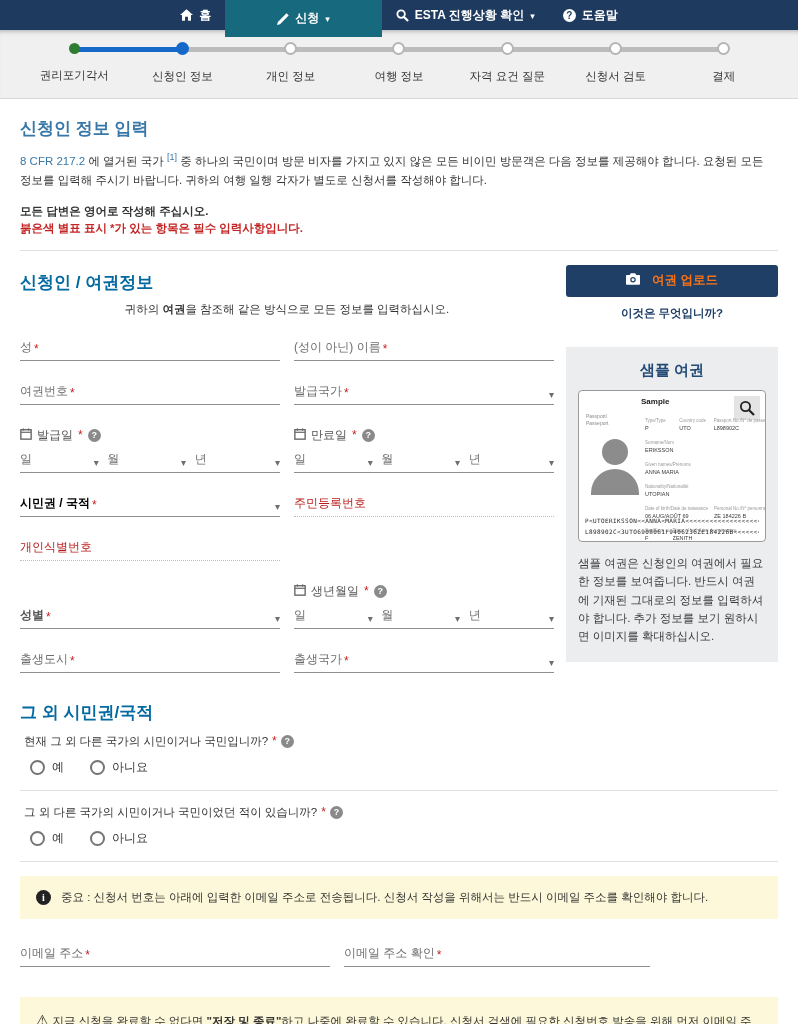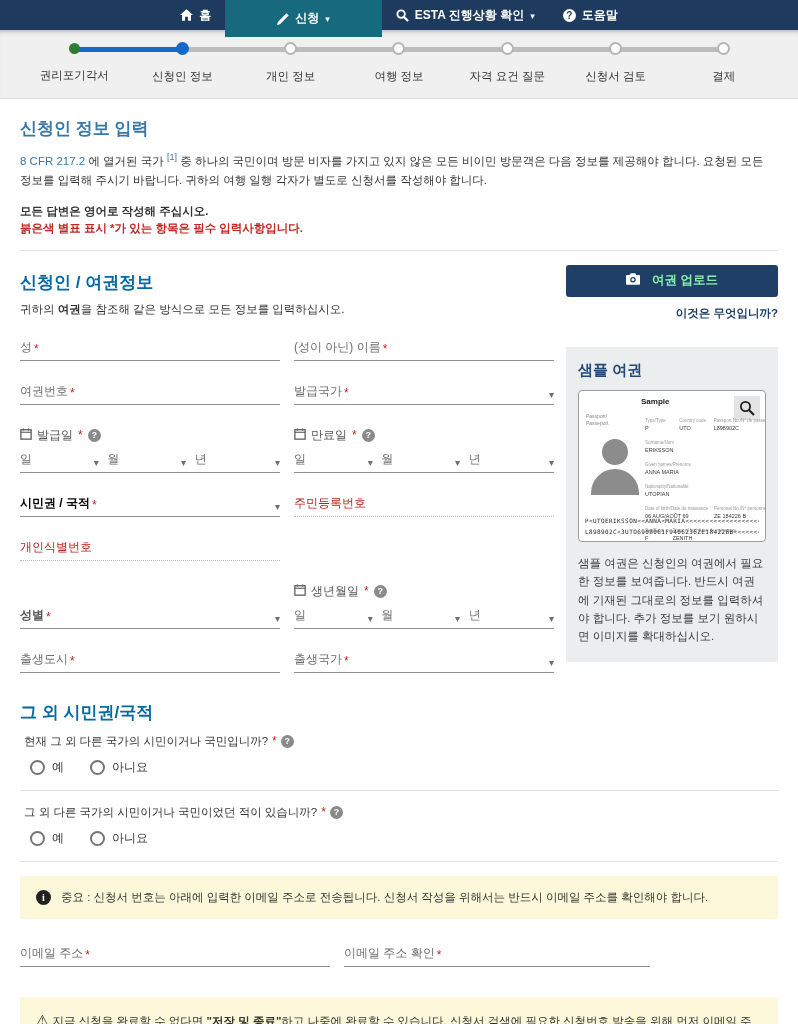--- a/index.html
+++ b/index.html
@@ -33,42 +33,42 @@
   .intro a { color:#3878a8; text-decoration:none; }
   .intro sup { color:#3878a8; font-size:9px; }
   .note-b { font-weight:bold; font-size:11.5px; margin-top:4px; }
   .note-r { font-weight:bold; font-size:11.5px; color:#c42323; margin-top:2px; }
   hr.div { border:none; border-top:1px solid #e0e0e0; margin:14px 0; }
   
   .cols { display:flex; gap:12px; }
   .formcol { flex:1; min-width:0; }
   .sidecol { width:212px; flex:none; }
   h2.sect { color:#0369a1; font-size:17px; font-weight:bold; margin:6px 0 8px; }
-  .sectsub { font-size:11.5px; color:#333; margin-bottom:10px; }
+  .sectsub { font-size:11.5px; color:#333; margin-bottom:10px;text-align:center; }
   .sectsub b { font-weight:bold; }
   
   .frow { display:grid; grid-template-columns:1fr 1fr; column-gap:14px; margin-top:22px; }
   .field { position:relative; }
   .control { display:flex; align-items:flex-end; gap:2px; min-height:22px; border-bottom:1px solid #8f8f8f; padding-bottom:4px; }
   .control.disabled { border-bottom:1px dotted #bdbdbd; }
   .flabel { font-size:12px; color:#6e6e6e; }
   .control.disabled .flabel { color:#b91c1c; }
   .req { color:#c42323; font-size:12px; }
   .selcaret { margin-left:auto; color:#6e6e6e; font-size:10px; }
   .dglabel { display:flex; align-items:center; gap:5px; font-size:12px; color:#555; margin-bottom:7px; }
   .dglabel .lab { color:#555; }
   .helpdot { width:13px; height:13px; border-radius:50%; background:#8a8a8a; color:#fff; font-size:9px; font-weight:bold; display:inline-flex; align-items:center; justify-content:center; cursor:pointer; }
   .dgcontrols { display:flex; }
   .dsel { flex:1; display:flex; align-items:flex-end; }
   .dsel .flabel { flex:1; }
   
-  .upbtn { width:100%; height:32px; background:#1f3f66; color:#86efac; border:none; border-radius:3px; font-size:12.5px; font-weight:bold; display:flex; align-items:center; justify-content:center; gap:12px; cursor:pointer; font-family:inherit; }
-  .whatlink { display:block; text-align:right; color:#1f3f66; font-weight:bold; font-size:11.5px; text-decoration:none; margin-top:9px; }
+  .upbtn { width:100%; height:32px; background:#1f3f66; color:#f97316; border:none; border-radius:3px; font-size:12.5px; font-weight:bold; display:flex; align-items:center; justify-content:center; gap:12px; cursor:pointer; font-family:inherit; }
+  .whatlink { display:block; text-align:center; color:#1f3f66; font-weight:bold; font-size:11.5px; text-decoration:none; margin-top:9px; }
   .samplebox { background:#ebedef; margin-top:26px; padding:14px 12px 16px; }
-  .samplebox h3 { color:#234a77; font-size:15px; font-weight:bold; margin-bottom:10px; }
+  .samplebox h3 { text-align:center; color:#234a77; font-size:15px; font-weight:bold; margin-bottom:10px; }
   .ppcard { background:#fff; border:1px solid #9a9a9a; border-radius:4px; position:relative; height:152px; padding:5px 6px; overflow:hidden; }
   .ppdoc { position:absolute; left:7px; top:22px; font-size:5px; color:#8a8a8a; line-height:1.5; }
   .ppsample { position:absolute; left:62px; top:6px; font-size:8px; font-weight:bold; color:#222; }
   .ppzoom { position:absolute; right:5px; top:5px; width:26px; height:24px; background:#e4e4e4; display:flex; align-items:center; justify-content:center; cursor:pointer; }
   .ppavatar { position:absolute; left:10px; top:48px; width:52px; height:66px; }
   .pphead { width:26px; height:26px; border-radius:50%; background:#8c8c8c; margin:0 auto; }
   .ppbody { width:48px; height:26px; border-radius:24px 24px 0 0; background:#8c8c8c; margin:4px auto 0; }
   .ppfields { position:absolute; left:66px; top:20px; right:6px; }
   .pprow { display:flex; gap:6px; margin-bottom:2px; }
   .ppf { flex:1; min-width:0; }

